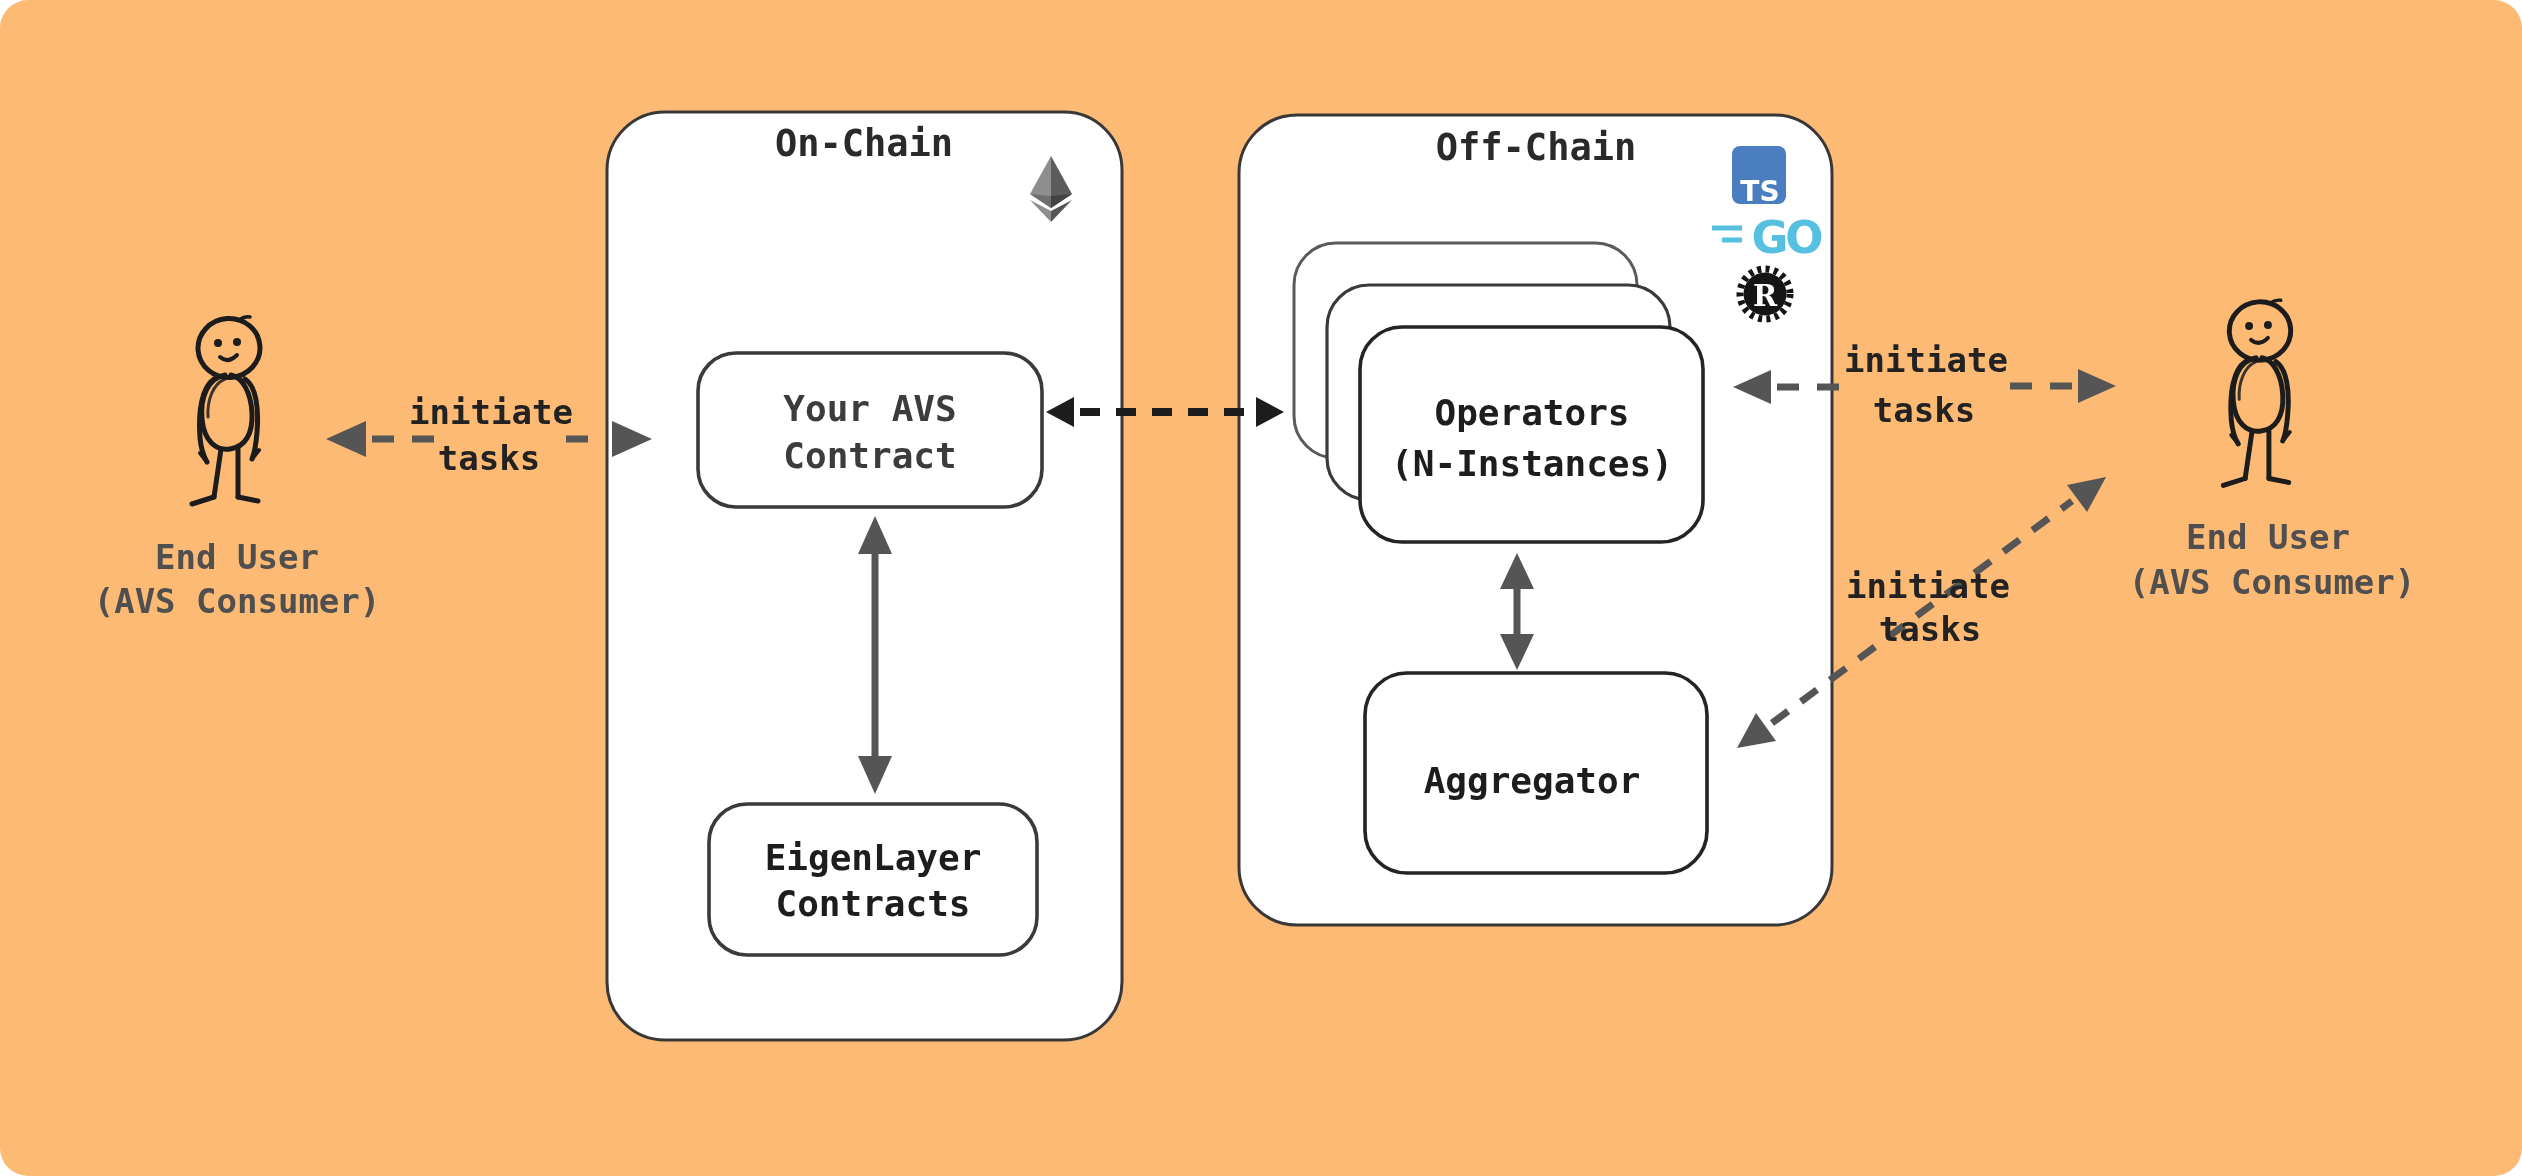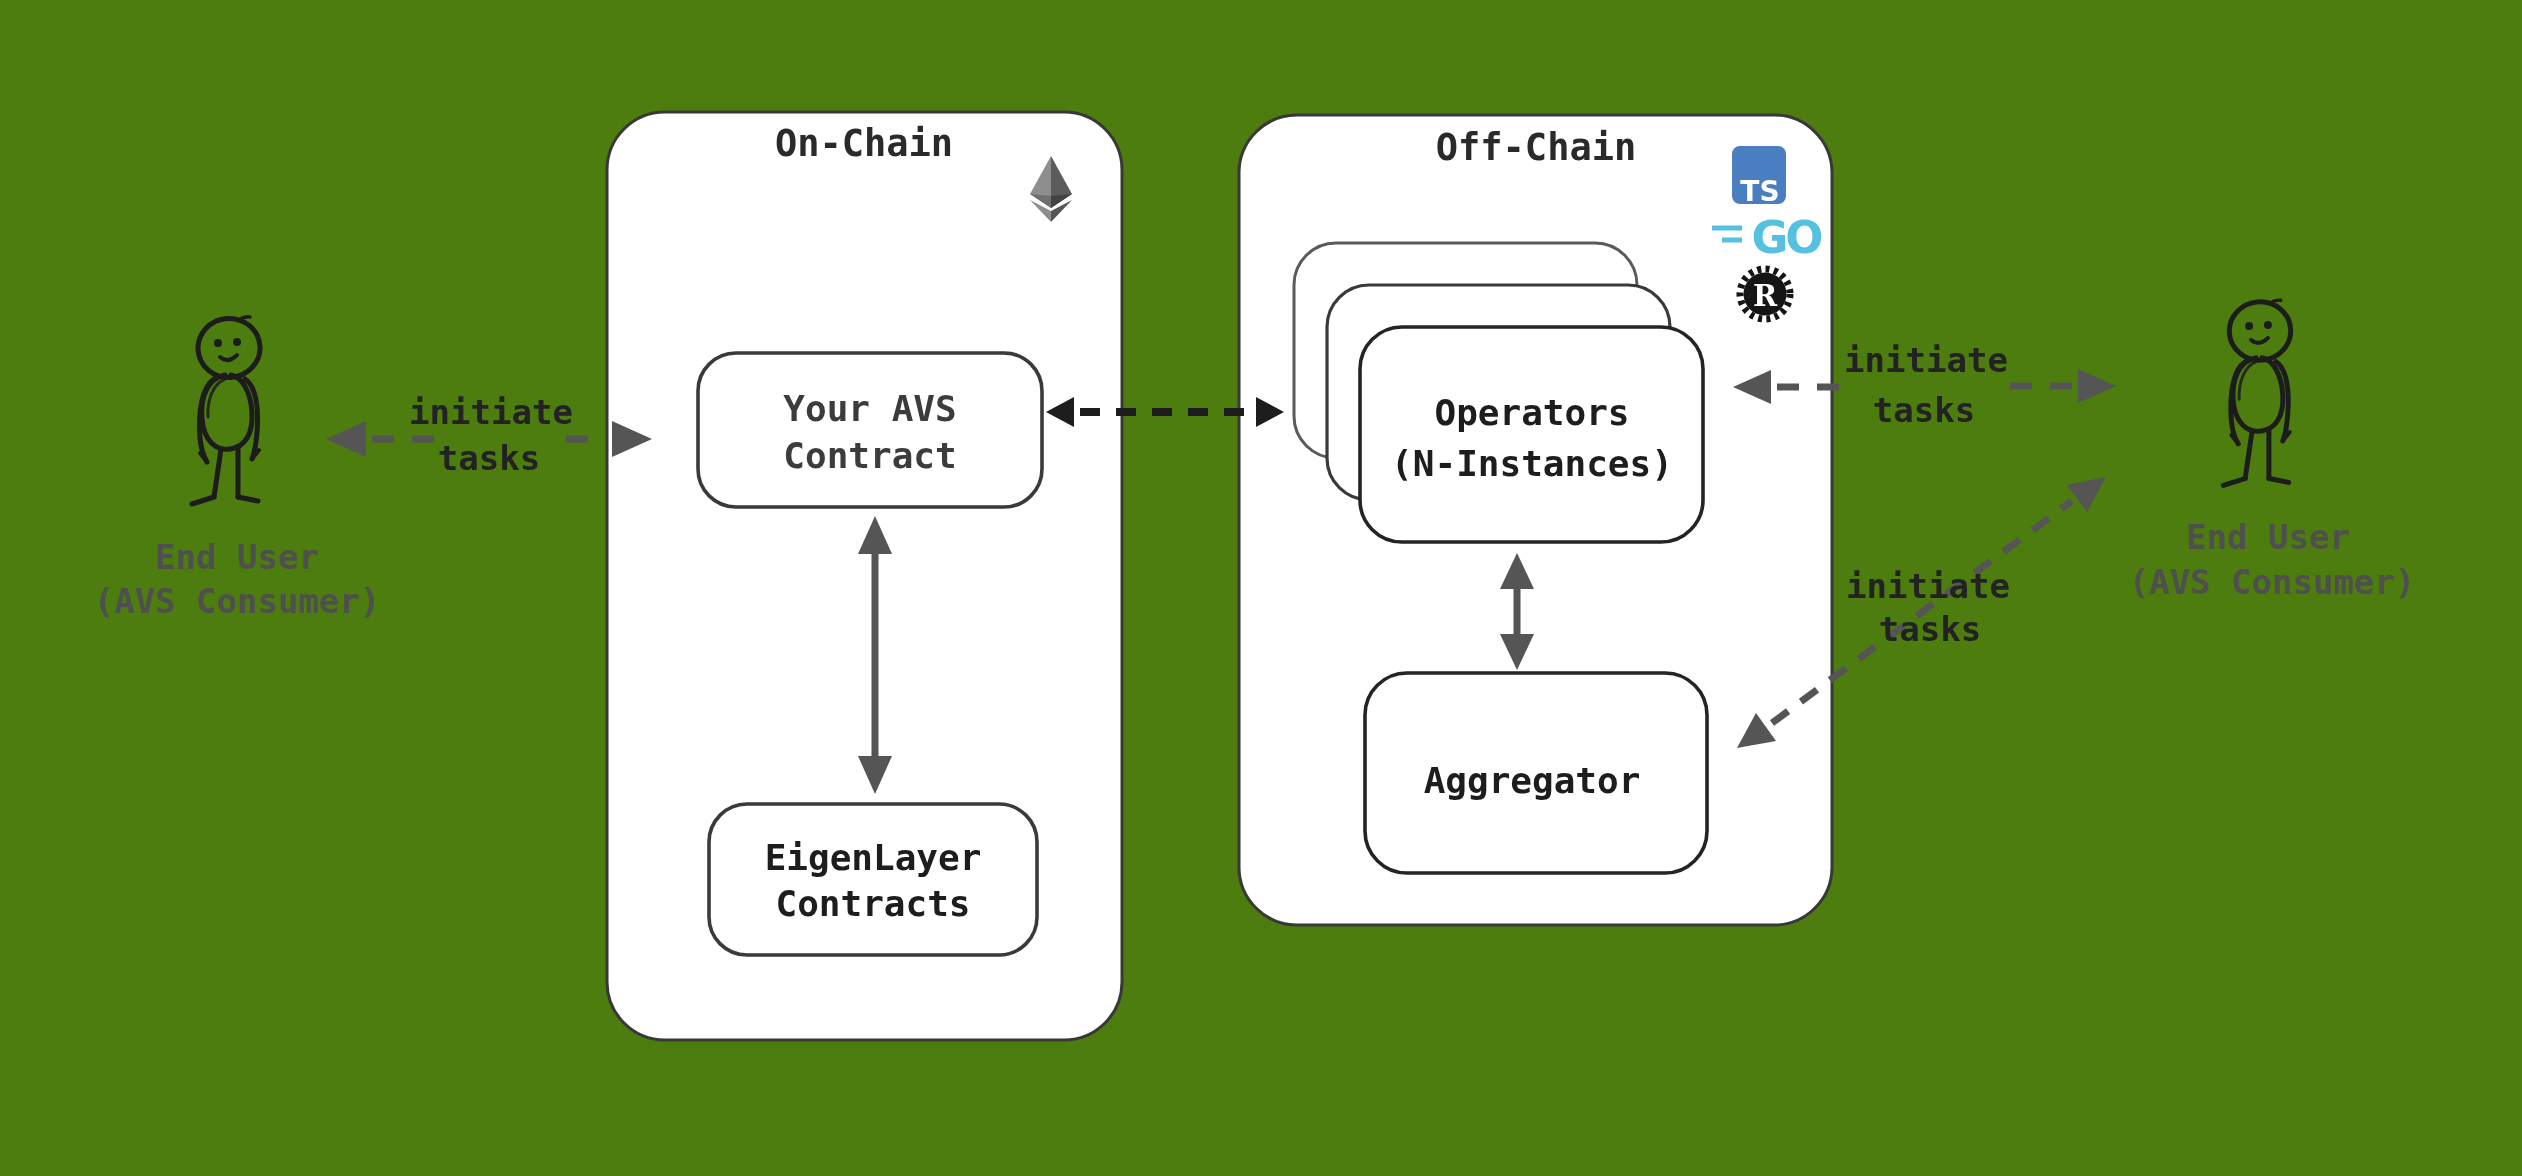--- a/index.html
+++ b/index.html
@@ -7,21 +7,22 @@
     padding: 0;
     background: #ffffff;
     width: 2522px;
     height: 1176px;
     overflow: hidden;
   }
   #stage {
     position: relative;
     width: 2522px;
     height: 1176px;
-    background: #4d7c0f;
+    background: #fdba74;
+    border-radius: 28px;
   }
   svg { display: block; }
 
   
   .container-box { fill: #ffffff; stroke: #383838; stroke-width: 3; }
   .node-box      { fill: #ffffff; stroke: #242424; stroke-width: 3.6; }
   .node-box-mid  { fill: #ffffff; stroke: #3a3a3a; stroke-width: 3.2; }
   .node-box-back { fill: #ffffff; stroke: #5a5a5a; stroke-width: 3; }
 
   

